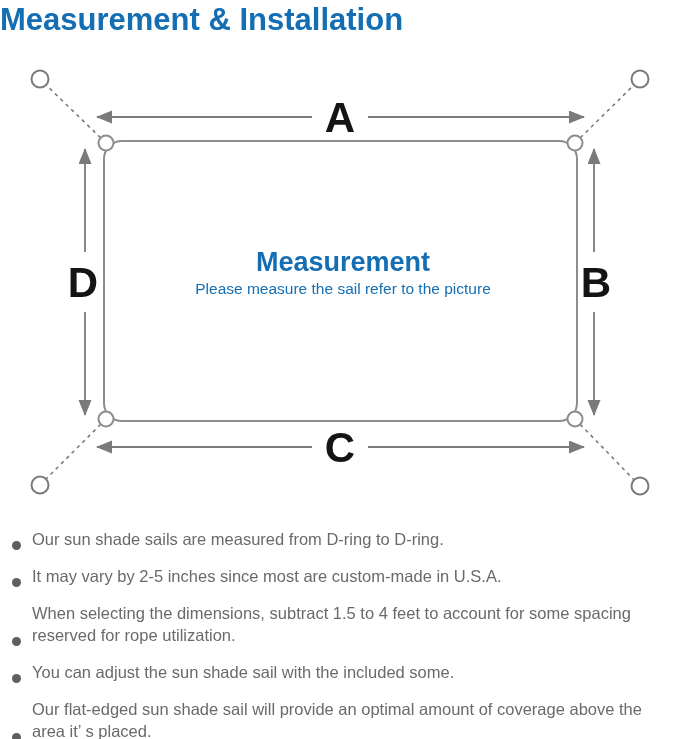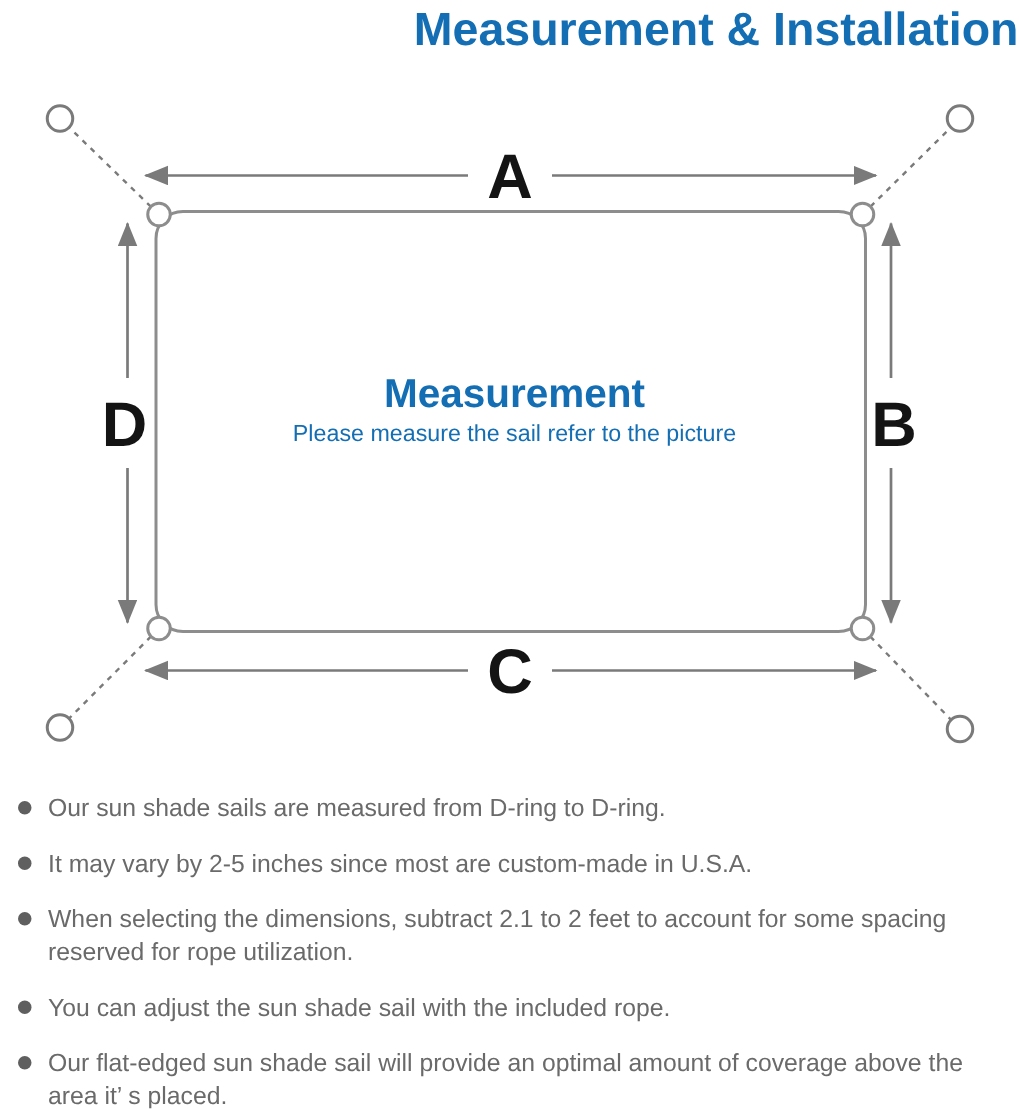--- a/index.html
+++ b/index.html
@@ -9,21 +9,21 @@
     width: 679px;
     height: 739px;
     background: #ffffff;
     overflow: hidden;
   }
   .title {
     position: absolute;
     top: 2px;
     left: 0;
     width: 100%;
-    text-align: right;
+    text-align: left;
     font-size: 31px;
     font-weight: 700;
     color: #146eb4;
     letter-spacing: 0px;
   }
   svg.diagram {
     position: absolute;
     top: 0;
     left: 0;
   }
@@ -45,21 +45,21 @@
     fill: #146eb4;
   }
   .notes {
     position: absolute;
     top: 528px;
     left: 8px;
     width: 666px;
   }
   .note-item {
     display: flex;
-    align-items: flex-start;
+    align-items: flex-end;
     margin-bottom: 15px;
   }
   .note-bullet {
     flex: 0 0 auto;
     width: 9px;
     height: 9px;
     border-radius: 50%;
     background: #5f5f5f;
     margin: 6px 11px 0 4px;
   }
@@ -124,25 +124,25 @@
     <div class="note-item">
       <span class="note-bullet"></span>
       <span class="note-text">Our sun shade sails are measured from D-ring to D-ring.</span>
     </div>
     <div class="note-item">
       <span class="note-bullet"></span>
       <span class="note-text">It may vary by 2-5 inches since most are custom-made in U.S.A.</span>
     </div>
     <div class="note-item">
       <span class="note-bullet"></span>
-      <span class="note-text">When selecting the dimensions, subtract 2.1 to 2 feet to account for some spacing reserved for rope utilization.</span>
+      <span class="note-text">When selecting the dimensions, subtract 1.5 to 4 feet to account for some spacing reserved for rope utilization.</span>
     </div>
     <div class="note-item">
       <span class="note-bullet"></span>
-      <span class="note-text">You can adjust the sun shade sail with the included rope.</span>
+      <span class="note-text">You can adjust the sun shade sail with the included some.</span>
     </div>
     <div class="note-item">
       <span class="note-bullet"></span>
       <span class="note-text">Our flat-edged sun shade sail will provide an optimal amount of coverage above the area it’ s placed.</span>
     </div>
   </div>
 
 </div>
 
 </body></html>

